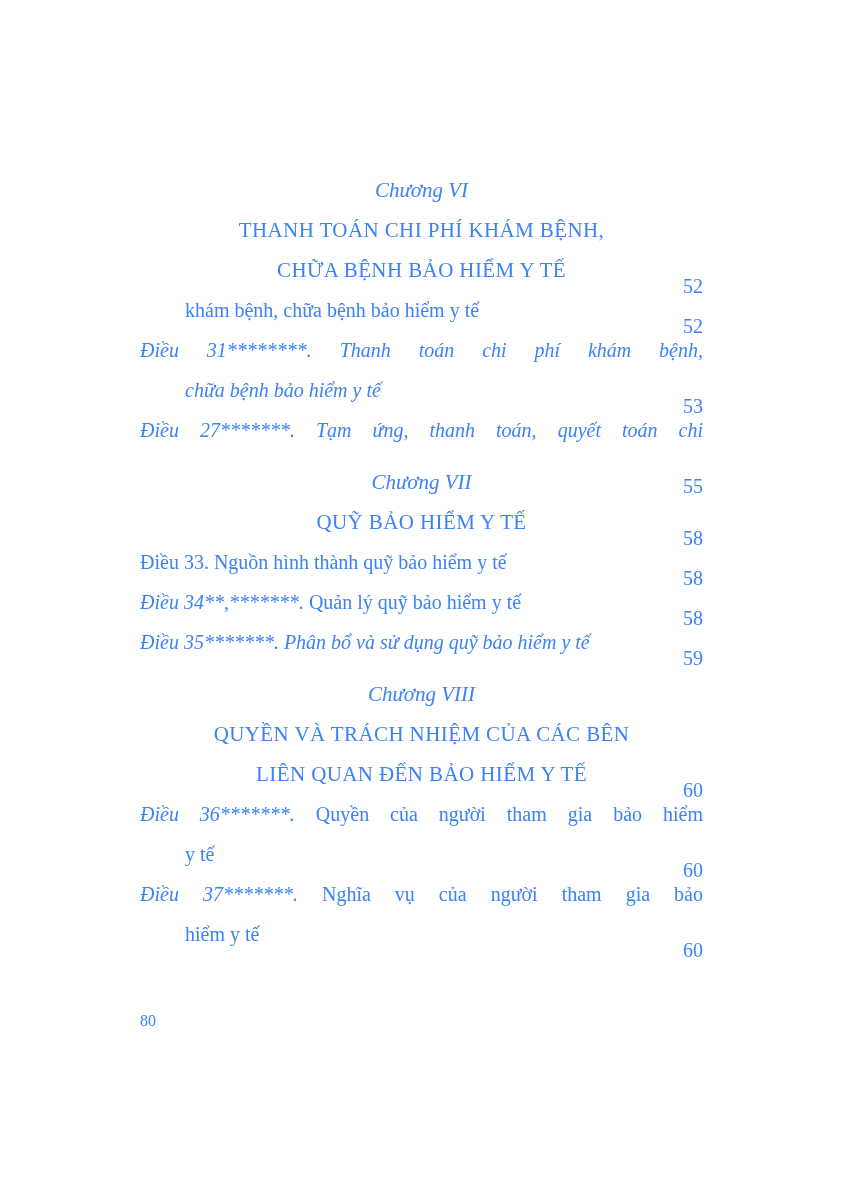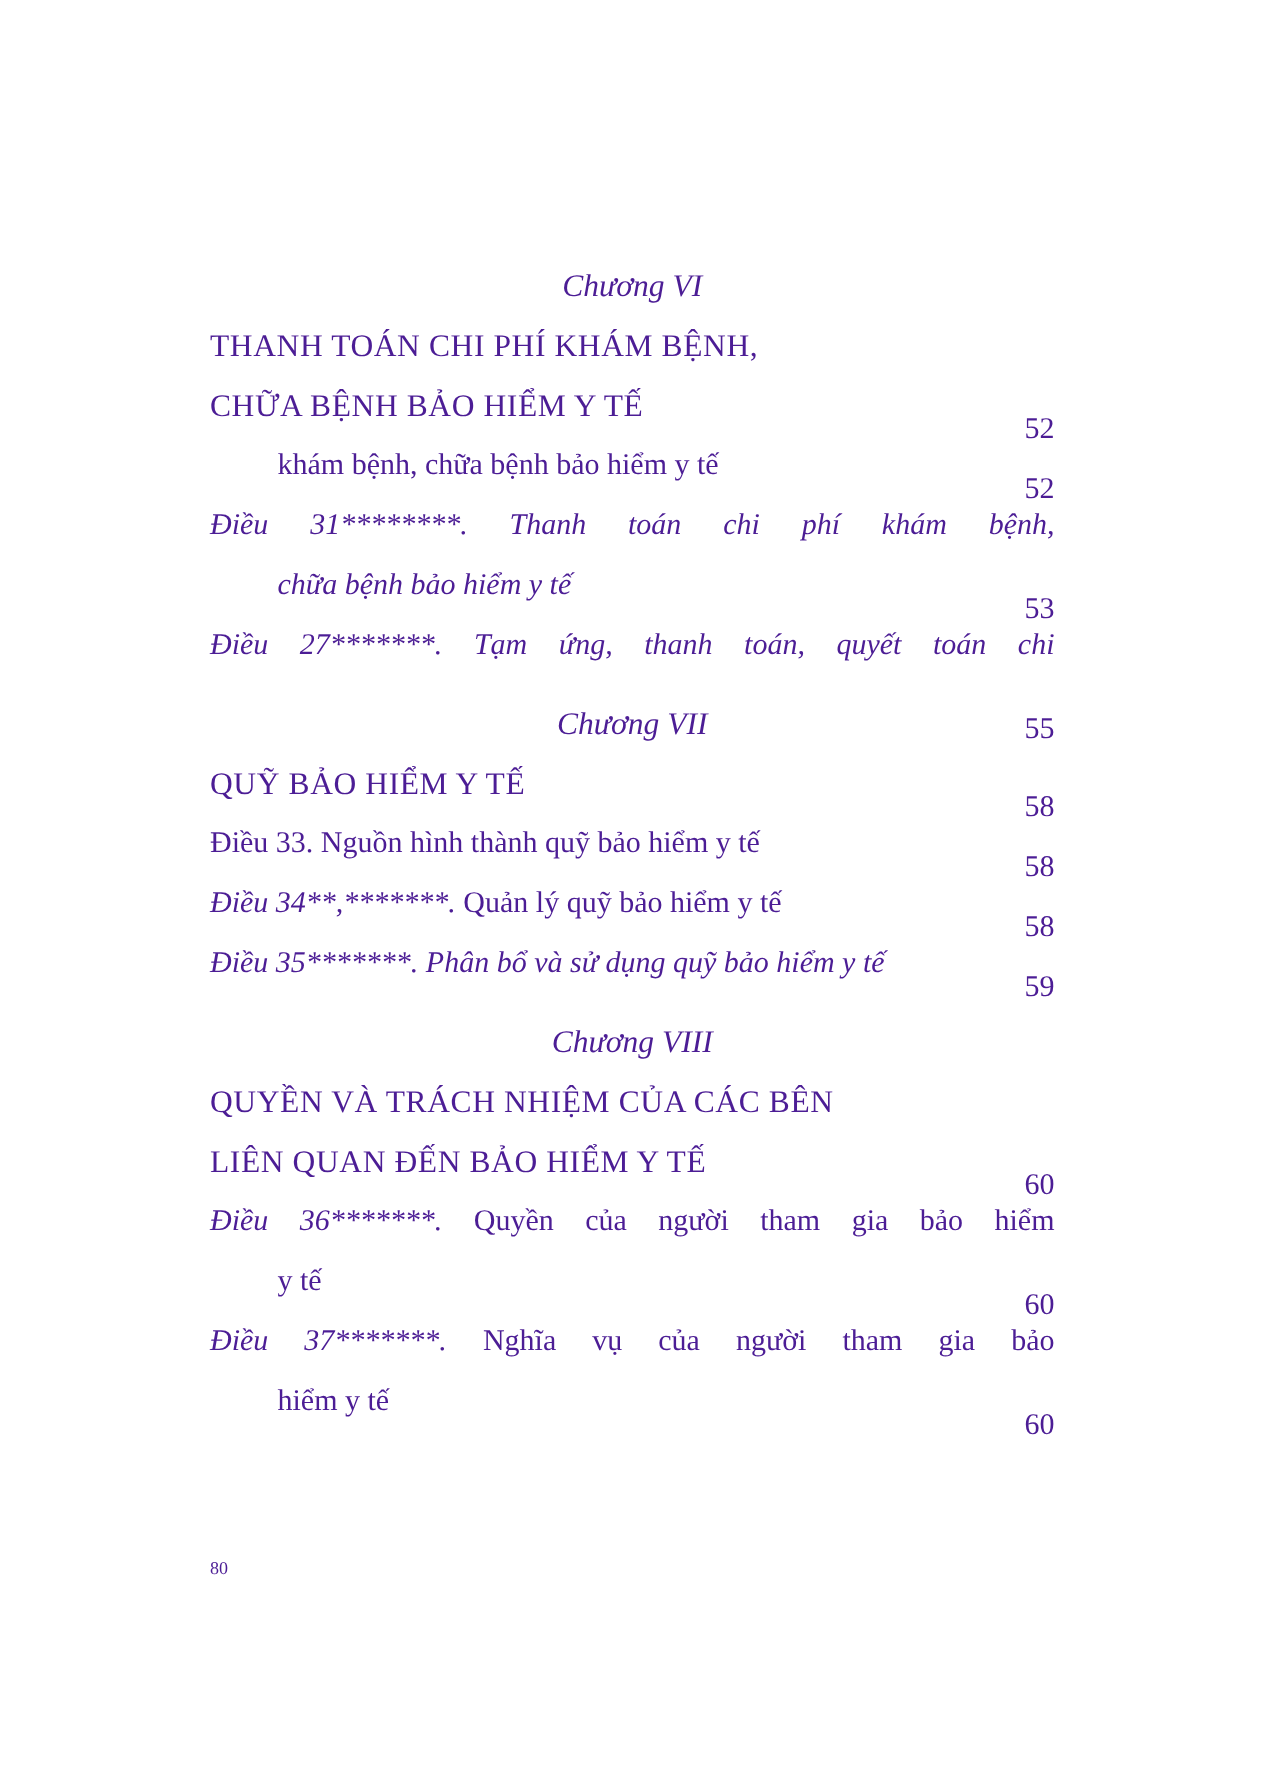--- a/index.html
+++ b/index.html
@@ -10,40 +10,41 @@
       width: 842px;
       height: 1190px;
       background: #ffffff;
     }
     .page {
       position: relative;
       width: 740px;
       height: 1190px;
       background: #ffffff;
       font-family: "Liberation Serif", "DejaVu Serif", serif;
-      color: #4c1d95;
+      color: #3b82f6;
       overflow: hidden;
     }
     .content {
       position: absolute;
       left: 140px;
       top: 170px;
       width: 563px;
     }
     .chapter-heading {
       font-style: italic;
       text-align: center;
       font-size: 21px;
       line-height: 40px;
     }
     .chapter-heading:not(:first-child) {
       margin-top: 12px;
     }
     .chapter-title {
       position: relative;
+      text-align: center;
       font-size: 21px;
       line-height: 40px;
       letter-spacing: 0.4px;
     }
     .entry-line {
       position: relative;
       font-size: 20px;
       line-height: 40px;
     }
     .entry-line.indent {
@@ -62,22 +63,22 @@
       right: 0;
       top: 16px;
       font-size: 20px;
       font-style: normal;
       letter-spacing: normal;
       line-height: 40px;
     }
     .footer-page-number {
       position: absolute;
       left: 140px;
-      top: 1038px;
-      font-size: 12px;
+      top: 1012px;
+      font-size: 16px;
     }
   </style>
 </head>
 <body>
 
 <div class="page">
   <main class="content">
     <div id="toc-blocks">
         <div class="chapter-heading">Chương VI</div>
         <div class="chapter-title"><span class="title-text">THANH TOÁN CHI PHÍ KHÁM BỆNH,</span></div>

